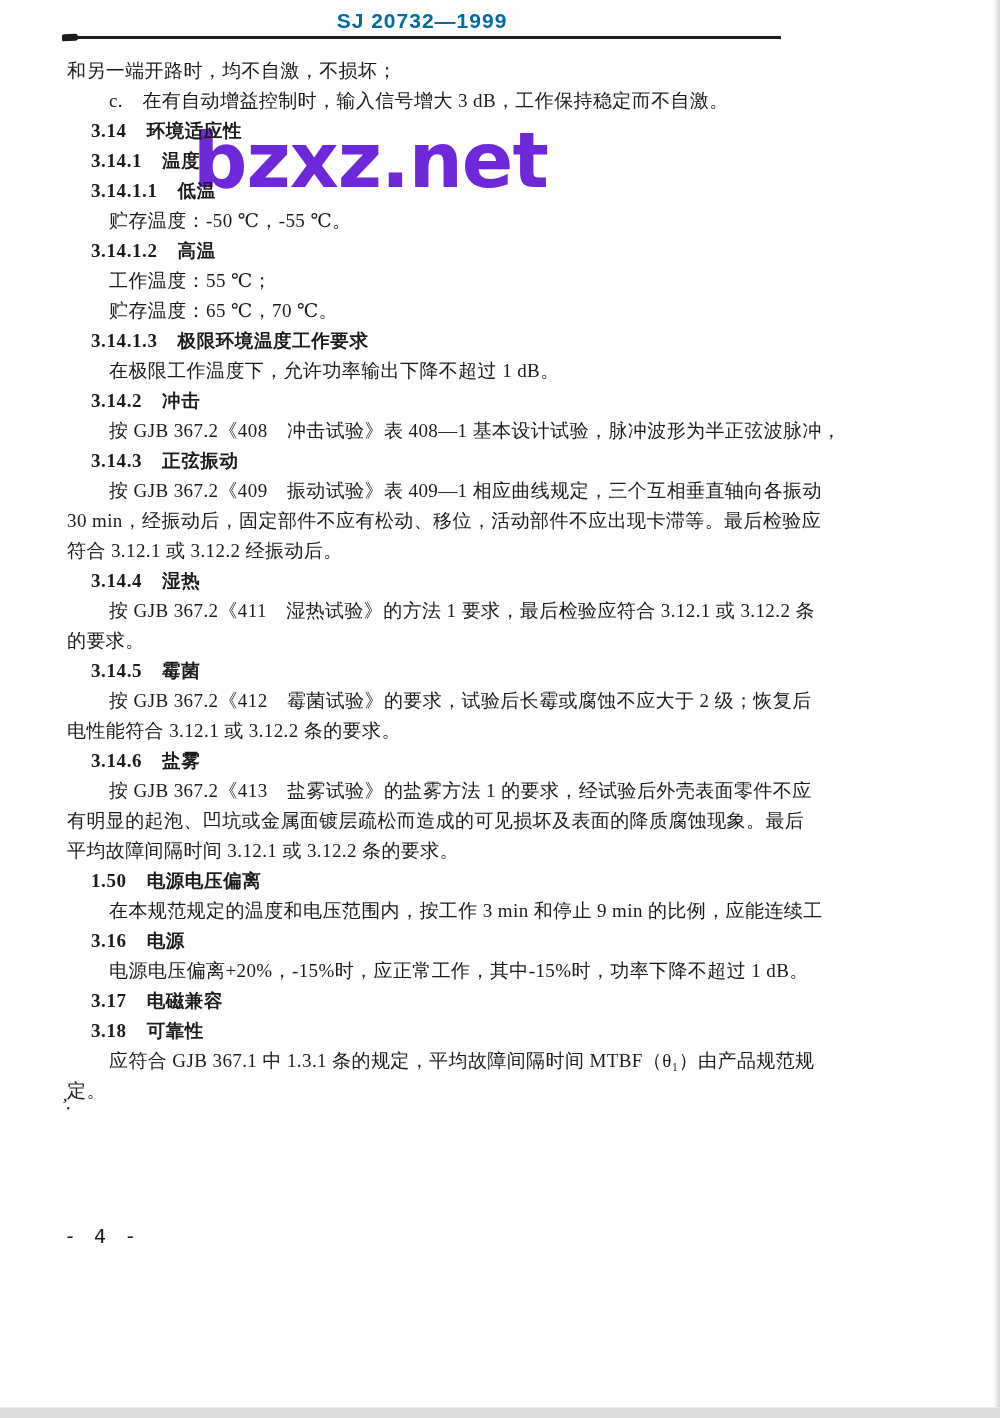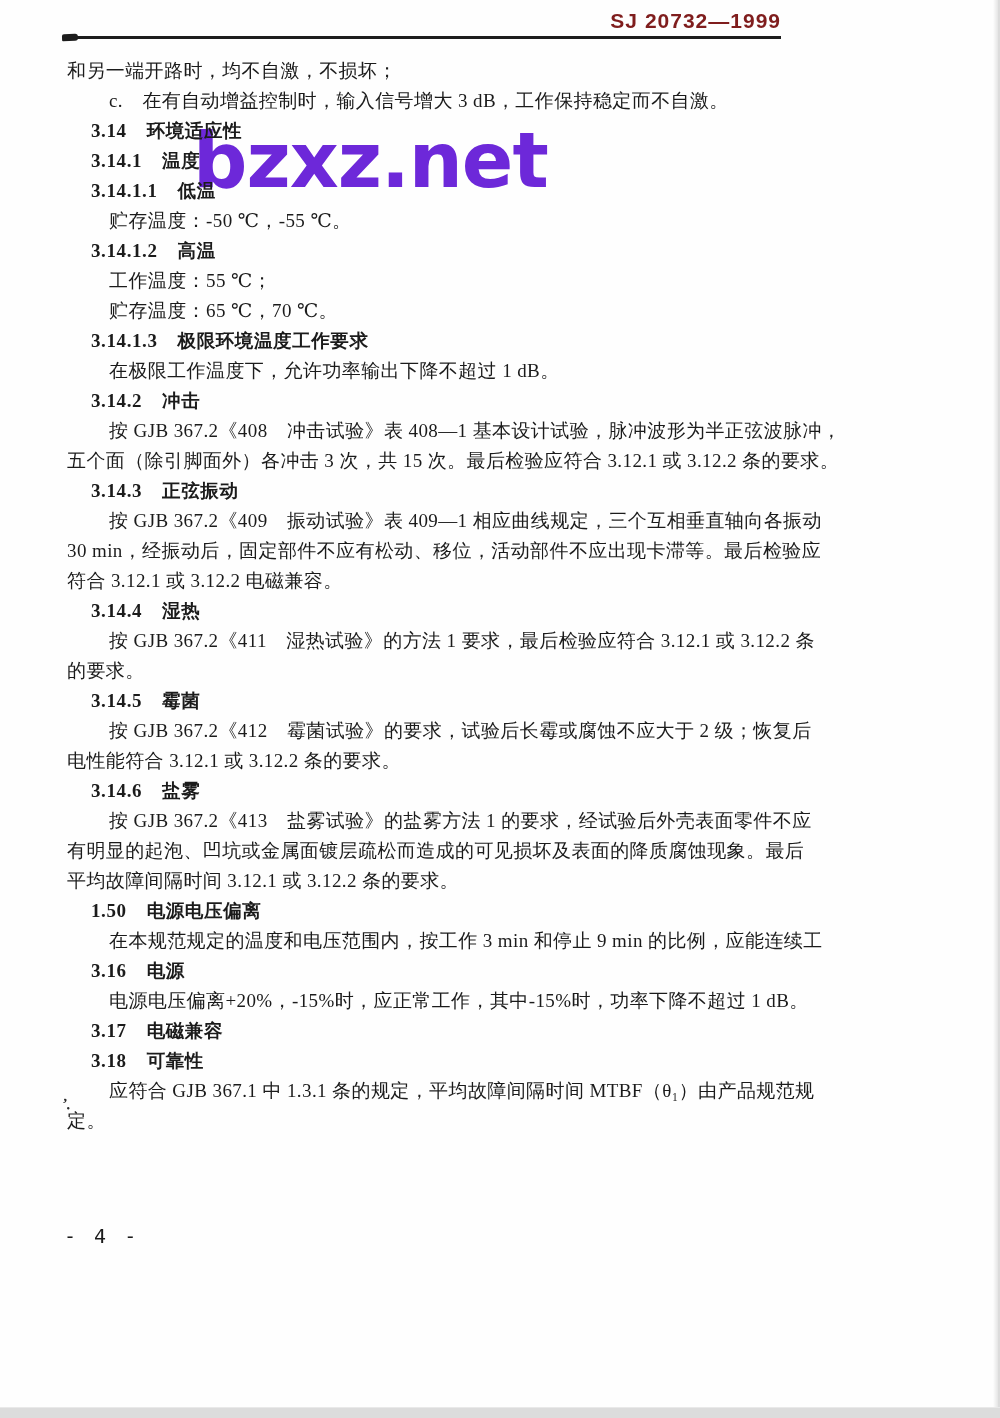--- a/index.html
+++ b/index.html
@@ -34,26 +34,26 @@
     width: 100%;
     height: 10px;
     background: #dcdcdc;
     border-top: 1px solid #e9e9e9;
   }
   .header {
     position: absolute;
     left: 63px;
     top: 9px;
     width: 718px;
-    text-align: right;
+    text-align: center;
     font-family: "Liberation Sans", "DejaVu Sans", sans-serif;
     font-weight: bold;
     font-size: 21px;
     letter-spacing: 1px;
-    color: #7f1d1d;
+    color: #0369a1;
   }
   .rule {
     position: absolute;
     left: 63px;
     top: 36px;
     width: 718px;
     height: 3px;
     background: #1d1d1d;
   }
   .rule-blob {
@@ -147,25 +147,24 @@
       <div class="line heading"><span class="num">3.14.1</span><span class="title">温度</span></div>
       <div class="line heading"><span class="num">3.14.1.1</span><span class="title">低温</span></div>
       <div class="line indent">贮存温度：-50 ℃，-55 ℃。</div>
       <div class="line heading"><span class="num">3.14.1.2</span><span class="title">高温</span></div>
       <div class="line indent">工作温度：55 ℃；</div>
       <div class="line indent">贮存温度：65 ℃，70 ℃。</div>
       <div class="line heading"><span class="num">3.14.1.3</span><span class="title">极限环境温度工作要求</span></div>
       <div class="line indent">在极限工作温度下，允许功率输出下降不超过 1 dB。</div>
       <div class="line heading"><span class="num">3.14.2</span><span class="title">冲击</span></div>
       <div class="line indent">按 GJB 367.2《408　冲击试验》表 408—1 基本设计试验，脉冲波形为半正弦波脉冲，</div>
-      <div class="line">五个面（除引脚面外）各冲击 3 次，共 15 次。最后检验应符合 3.12.1 或 3.12.2 条的要求。</div>
       <div class="line heading"><span class="num">3.14.3</span><span class="title">正弦振动</span></div>
       <div class="line indent">按 GJB 367.2《409　振动试验》表 409—1 相应曲线规定，三个互相垂直轴向各振动</div>
       <div class="line">30 min，经振动后，固定部件不应有松动、移位，活动部件不应出现卡滞等。最后检验应</div>
-      <div class="line">符合 3.12.1 或 3.12.2 电磁兼容。</div>
+      <div class="line">符合 3.12.1 或 3.12.2 经振动后。</div>
       <div class="line heading"><span class="num">3.14.4</span><span class="title">湿热</span></div>
       <div class="line indent">按 GJB 367.2《411　湿热试验》的方法 1 要求，最后检验应符合 3.12.1 或 3.12.2 条</div>
       <div class="line">的要求。</div>
       <div class="line heading"><span class="num">3.14.5</span><span class="title">霉菌</span></div>
       <div class="line indent">按 GJB 367.2《412　霉菌试验》的要求，试验后长霉或腐蚀不应大于 2 级；恢复后</div>
       <div class="line">电性能符合 3.12.1 或 3.12.2 条的要求。</div>
       <div class="line heading"><span class="num">3.14.6</span><span class="title">盐雾</span></div>
       <div class="line indent">按 GJB 367.2《413　盐雾试验》的盐雾方法 1 的要求，经试验后外壳表面零件不应</div>
       <div class="line">有明显的起泡、凹坑或金属面镀层疏松而造成的可见损坏及表面的降质腐蚀现象。最后</div>
       <div class="line">平均故障间隔时间 3.12.1 或 3.12.2 条的要求。</div>

